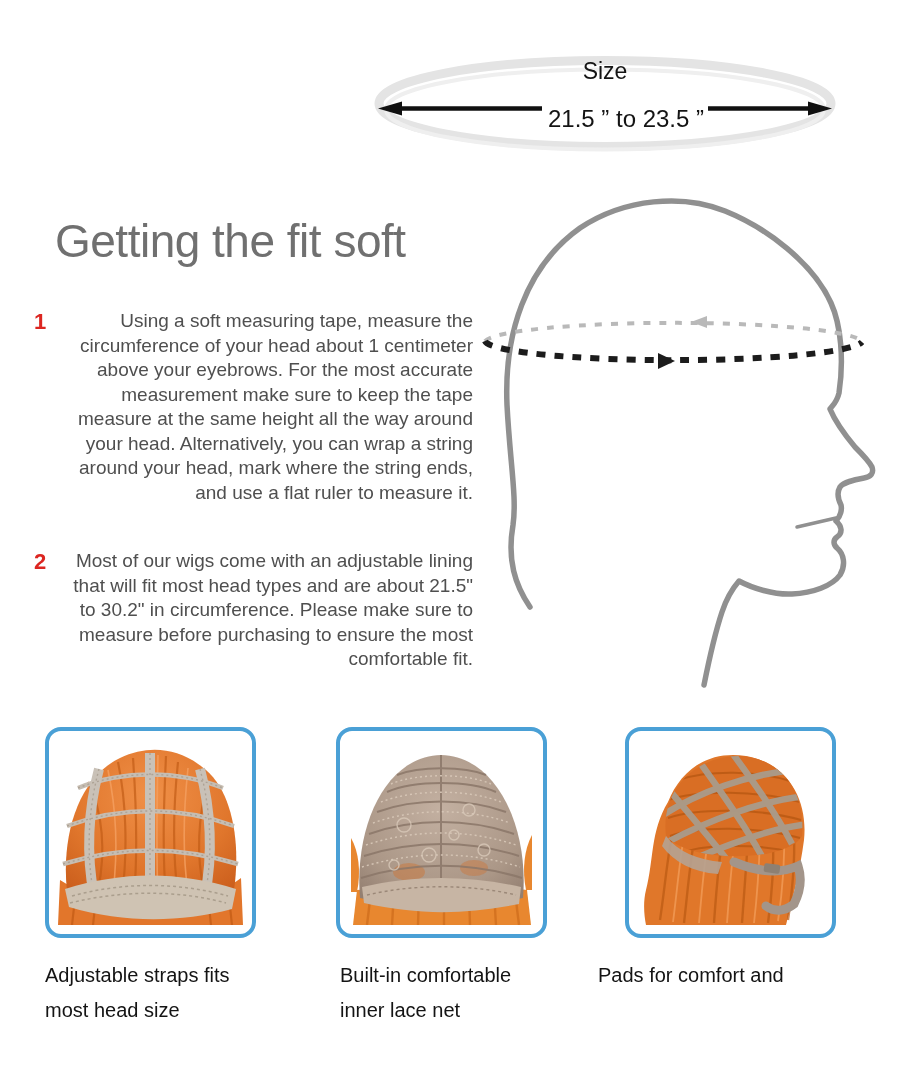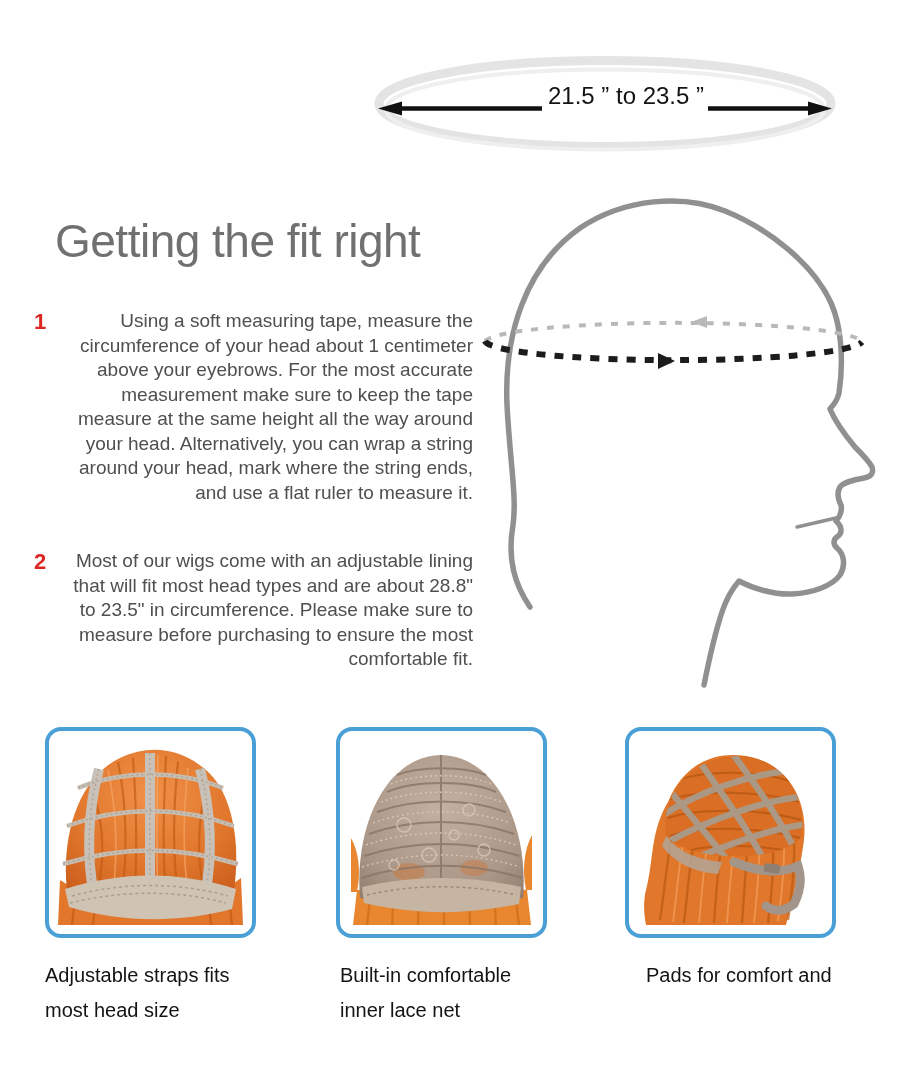--- a/index.html
+++ b/index.html
@@ -4,21 +4,21 @@
 <style>
   html,body{margin:0;padding:0;background:#fff;}
   .page{
     position:relative;width:905px;height:1080px;background:#ffffff;
     font-family:"Liberation Sans","DejaVu Sans",sans-serif;overflow:hidden;color:#141414;
   }
   
   .size-band{position:absolute;left:360px;top:42px;width:490px;height:128px;}
   .size-band svg{position:absolute;left:0;top:0;width:100%;height:100%;}
   .size-label{position:absolute;left:0;top:16px;width:100%;text-align:center;font-size:23px;}
-  .range-label{position:absolute;left:180px;top:40px;width:172px;text-align:center;font-size:24px;white-space:nowrap;}
+  .range-label{position:absolute;left:180px;top:63px;width:172px;text-align:center;font-size:24px;white-space:nowrap;}
   .circ-label{position:absolute;left:0;top:82px;width:100%;text-align:center;font-size:24px;}
   
   .heading{
     position:absolute;left:55px;top:214px;margin:0;font-size:46px;font-weight:400;
     color:#707070;letter-spacing:-0.5px;white-space:nowrap;
   }
   
   .steps{position:absolute;left:29px;top:309px;width:448px;}
   .step{display:flex;}
   .step + .step{margin-top:44px;}
@@ -30,51 +30,52 @@
   
   .head-figure{position:absolute;left:455px;top:185px;width:450px;height:515px;}
   
   .card{
     position:absolute;top:727px;width:211px;height:211px;box-sizing:border-box;
     border:4px solid #4aa0d6;border-radius:16px;padding:9px;background:#fff;margin:0;
   }
   .card svg{display:block;width:100%;height:100%;}
   .card-1{left:45px;}  .card-2{left:336px;}  .card-3{left:625px;}
   .caption{position:absolute;top:958px;font-size:20px;line-height:35px;color:#141414;white-space:nowrap;}
-  .caption-1{left:45px;} .caption-2{left:340px;} .caption-3{left:646px;}
+  .caption-1{left:45px;} .caption-2{left:340px;} .caption-3{left:598px;}
 </style>
 </head>
 <body>
 
 <div class="page">
 
   <section class="size-band">
     <svg viewBox="0 0 490 125" aria-hidden="true">
       <ellipse cx="245" cy="60" rx="226" ry="43" fill="none" stroke="#e4e4e4" stroke-width="9"></ellipse>
       <ellipse cx="245" cy="66" rx="219" ry="40" fill="none" stroke="#efefef" stroke-width="4"></ellipse>
       <g fill="#111111" stroke="#111111">
         <line x1="40" y1="65" x2="182" y2="65" stroke-width="4.5"></line>
         <polygon points="18,65 42,58 42,72" stroke="none"></polygon>
         <line x1="348" y1="65" x2="450" y2="65" stroke-width="4.5"></line>
         <polygon points="472,65 448,58 448,72" stroke="none"></polygon>
       </g>
     </svg>
+    <div class="size-label">Size</div>
     <div class="range-label">21.5 ” to 23.5 ”</div>
   </section>
 
-  <h1 class="heading">Getting the fit right</h1>
+  <h1 class="heading">Getting the fit soft</h1>
 
   <div class="steps">
     <div class="step">
       <span class="step-num">1</span>
       <p class="step-text">Using a soft measuring tape, measure the circumference of your head about 1 centimeter above your eyebrows. For the most accurate measurement make sure to keep the tape measure at the same height all the way around your head. Alternatively, you can wrap a string around your head, mark where the string ends, and use a flat ruler to measure it.</p>
     </div>
     <div class="step">
       <span class="step-num">2</span>
-      <p class="step-text">Most of our wigs come with an adjustable lining that will fit most head types and are about 28.8" to 23.5" in circumference. Please make sure to measure before purchasing to ensure the most comfortable fit.</p>
+      <p class="step-text">Most of our wigs come with an adjustable lining that will fit most head types and are about 21.5" to 30.2" in circumference. Please make sure to measure before purchasing to ensure the most comfortable fit.</p>
     </div>
   </div>
 
   <svg class="head-figure" viewBox="0 0 450 515" aria-hidden="true">
     <path d="M 75 422
          C 60 400 52 375 58 340
          C 62 312 55 278 52 220
          C 49 150 70 82 125 43
          C 170 13 228 9 270 26
          C 312 43 358 78 376 118

